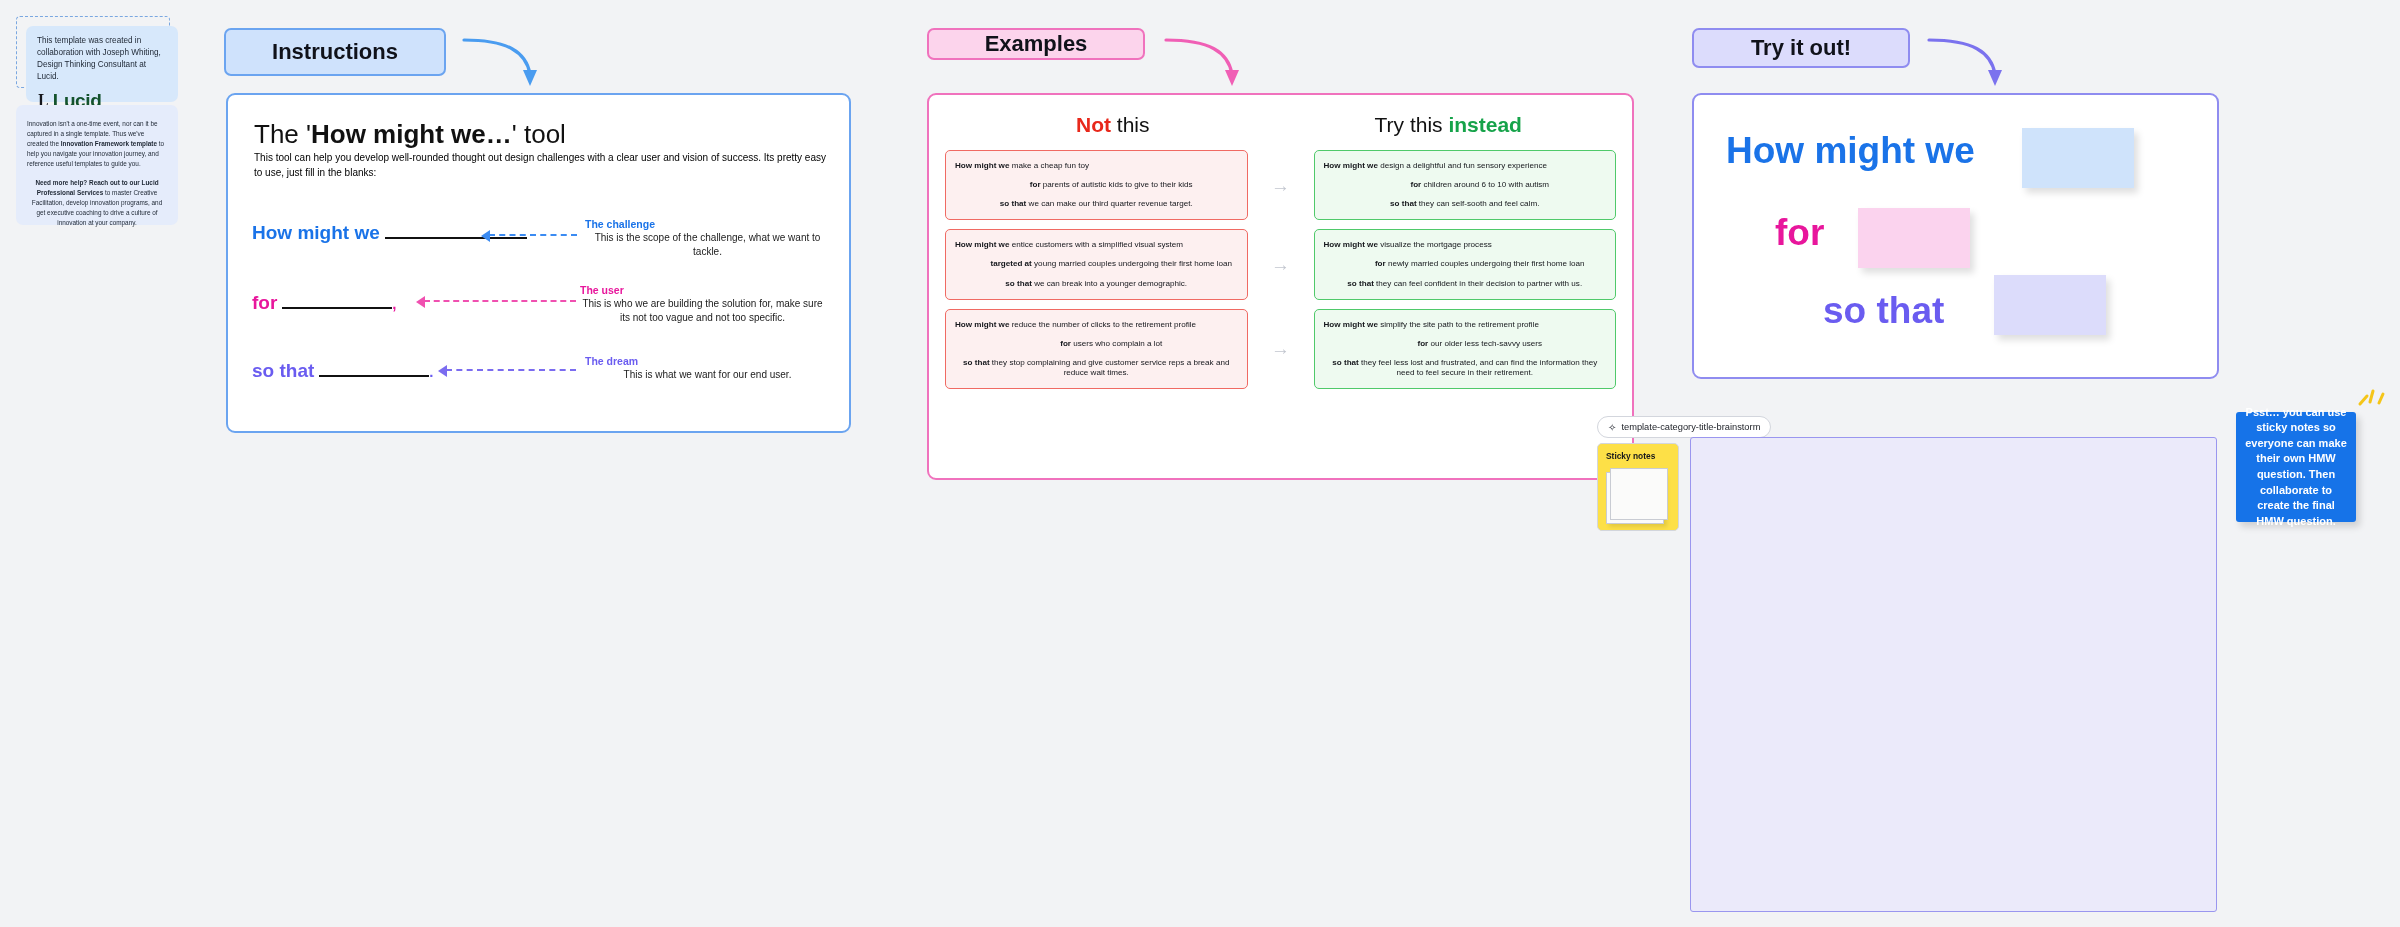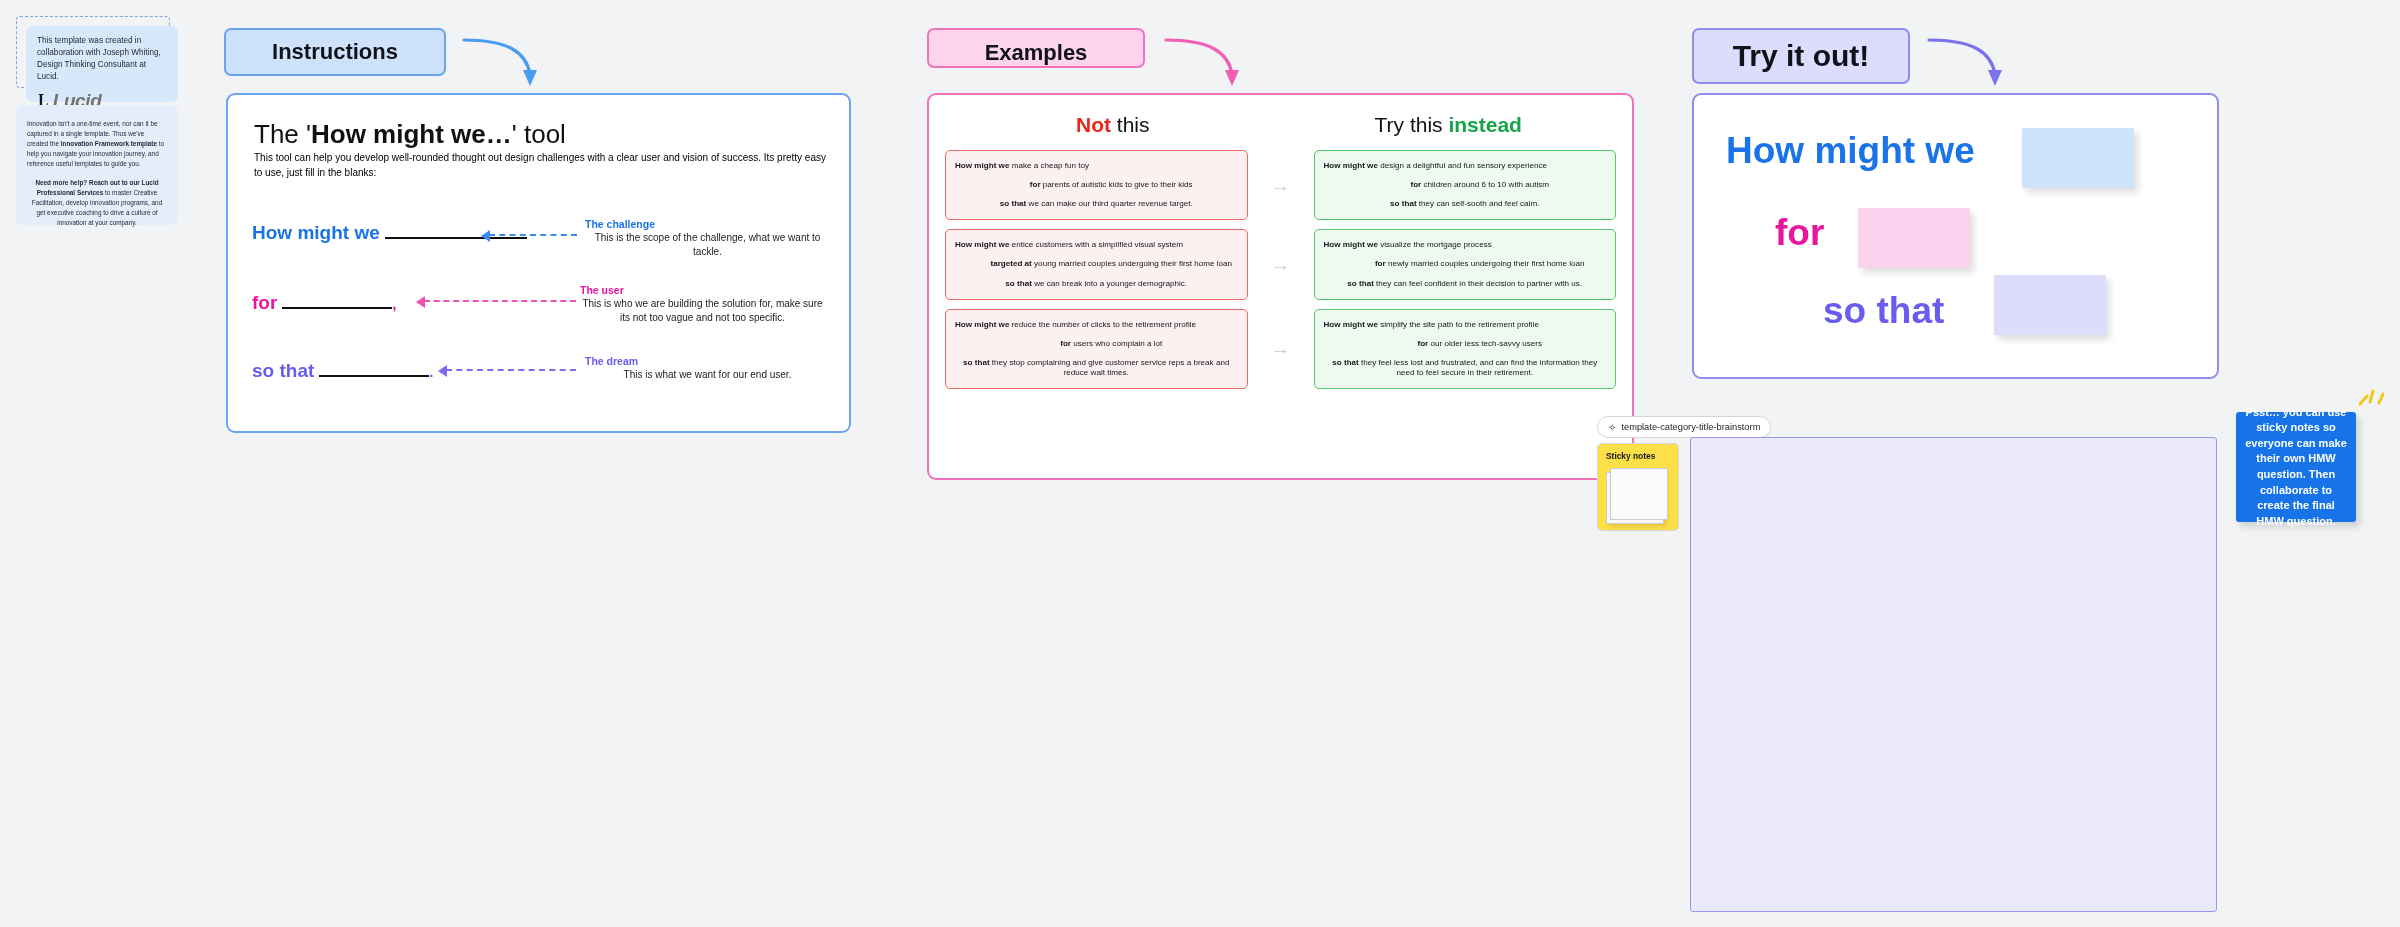--- a/index.html
+++ b/index.html
@@ -14,44 +14,44 @@
   
   .chip {
     position: absolute;
     display: flex; align-items: center; justify-content: center;
     border-radius: 7px;
     font-weight: bold;
     color: #10121a;
   }
   .chip-instructions { left: 224px; top: 28px; width: 222px; height: 48px;
     background: #cfe2fc; border: 2px solid #6ba4f0; font-size: 22px; }
-  .chip-examples { left: 927px; top: 28px; width: 218px; height: 40px;
-    background: #fcd4ec; border: 2px solid #f072bd; font-size: 22px; align-items: flex-end; }
-  .chip-tryitout { left: 1692px; top: 28px; width: 218px; height: 56px;
-    background: #dcdcfc; border: 2px solid #8f8cf0; font-size: 30px; }
+  .chip-examples { left: 927px; top: 28px; width: 218px; height: 32px;
+    background: #fcd4ec; border: 2px solid #f072bd; font-size: 22px; }
+  .chip-tryitout { left: 1692px; top: 28px; width: 218px; height: 40px;
+    background: #dcdcfc; border: 2px solid #8f8cf0; font-size: 22px; }
 
   
   .arrow-svg { position: absolute; pointer-events: none; }
 
   
   .dashed-wrap {
     position: absolute; left: 16px; top: 16px; width: 154px; height: 72px;
     border: 1.6px dashed #7aa7e0; border-radius: 4px;
   }
   .credit-card {
     position: absolute; left: 26px; top: 26px; width: 152px; height: 76px;
     background: #d7e8fb; border-radius: 7px; padding: 9px 11px;
   }
   .credit-text { font-size: 8.2px; line-height: 1.45; color: #1d2633; }
   .lucid-logo { display: flex; align-items: center; gap: 3px; margin-top: 7px; }
   .lucid-mark {
     font-size: 19px; font-weight: bold; color: #16171c;
     font-family: "Liberation Serif", serif; transform: scaleX(0.8);
   }
-  .lucid-word { font-size: 19px; font-weight: bold; color: #737373; letter-spacing: -0.4px; font-style: italic; }
+  .lucid-word { font-size: 19px; font-weight: bold; color: #14532d; letter-spacing: -0.4px; }
 
   .info-card {
     position: absolute; left: 16px; top: 105px; width: 162px; height: 120px;
     background: #e5ecfb; border-radius: 7px; padding: 14px 11px 10px 11px;
   }
   .info-p { font-size: 6.4px; line-height: 1.58; color: #1d2633; }
   .info-p.center { text-align: center; margin-top: 8px; }
   .info-p b { font-weight: bold; }
 
   

